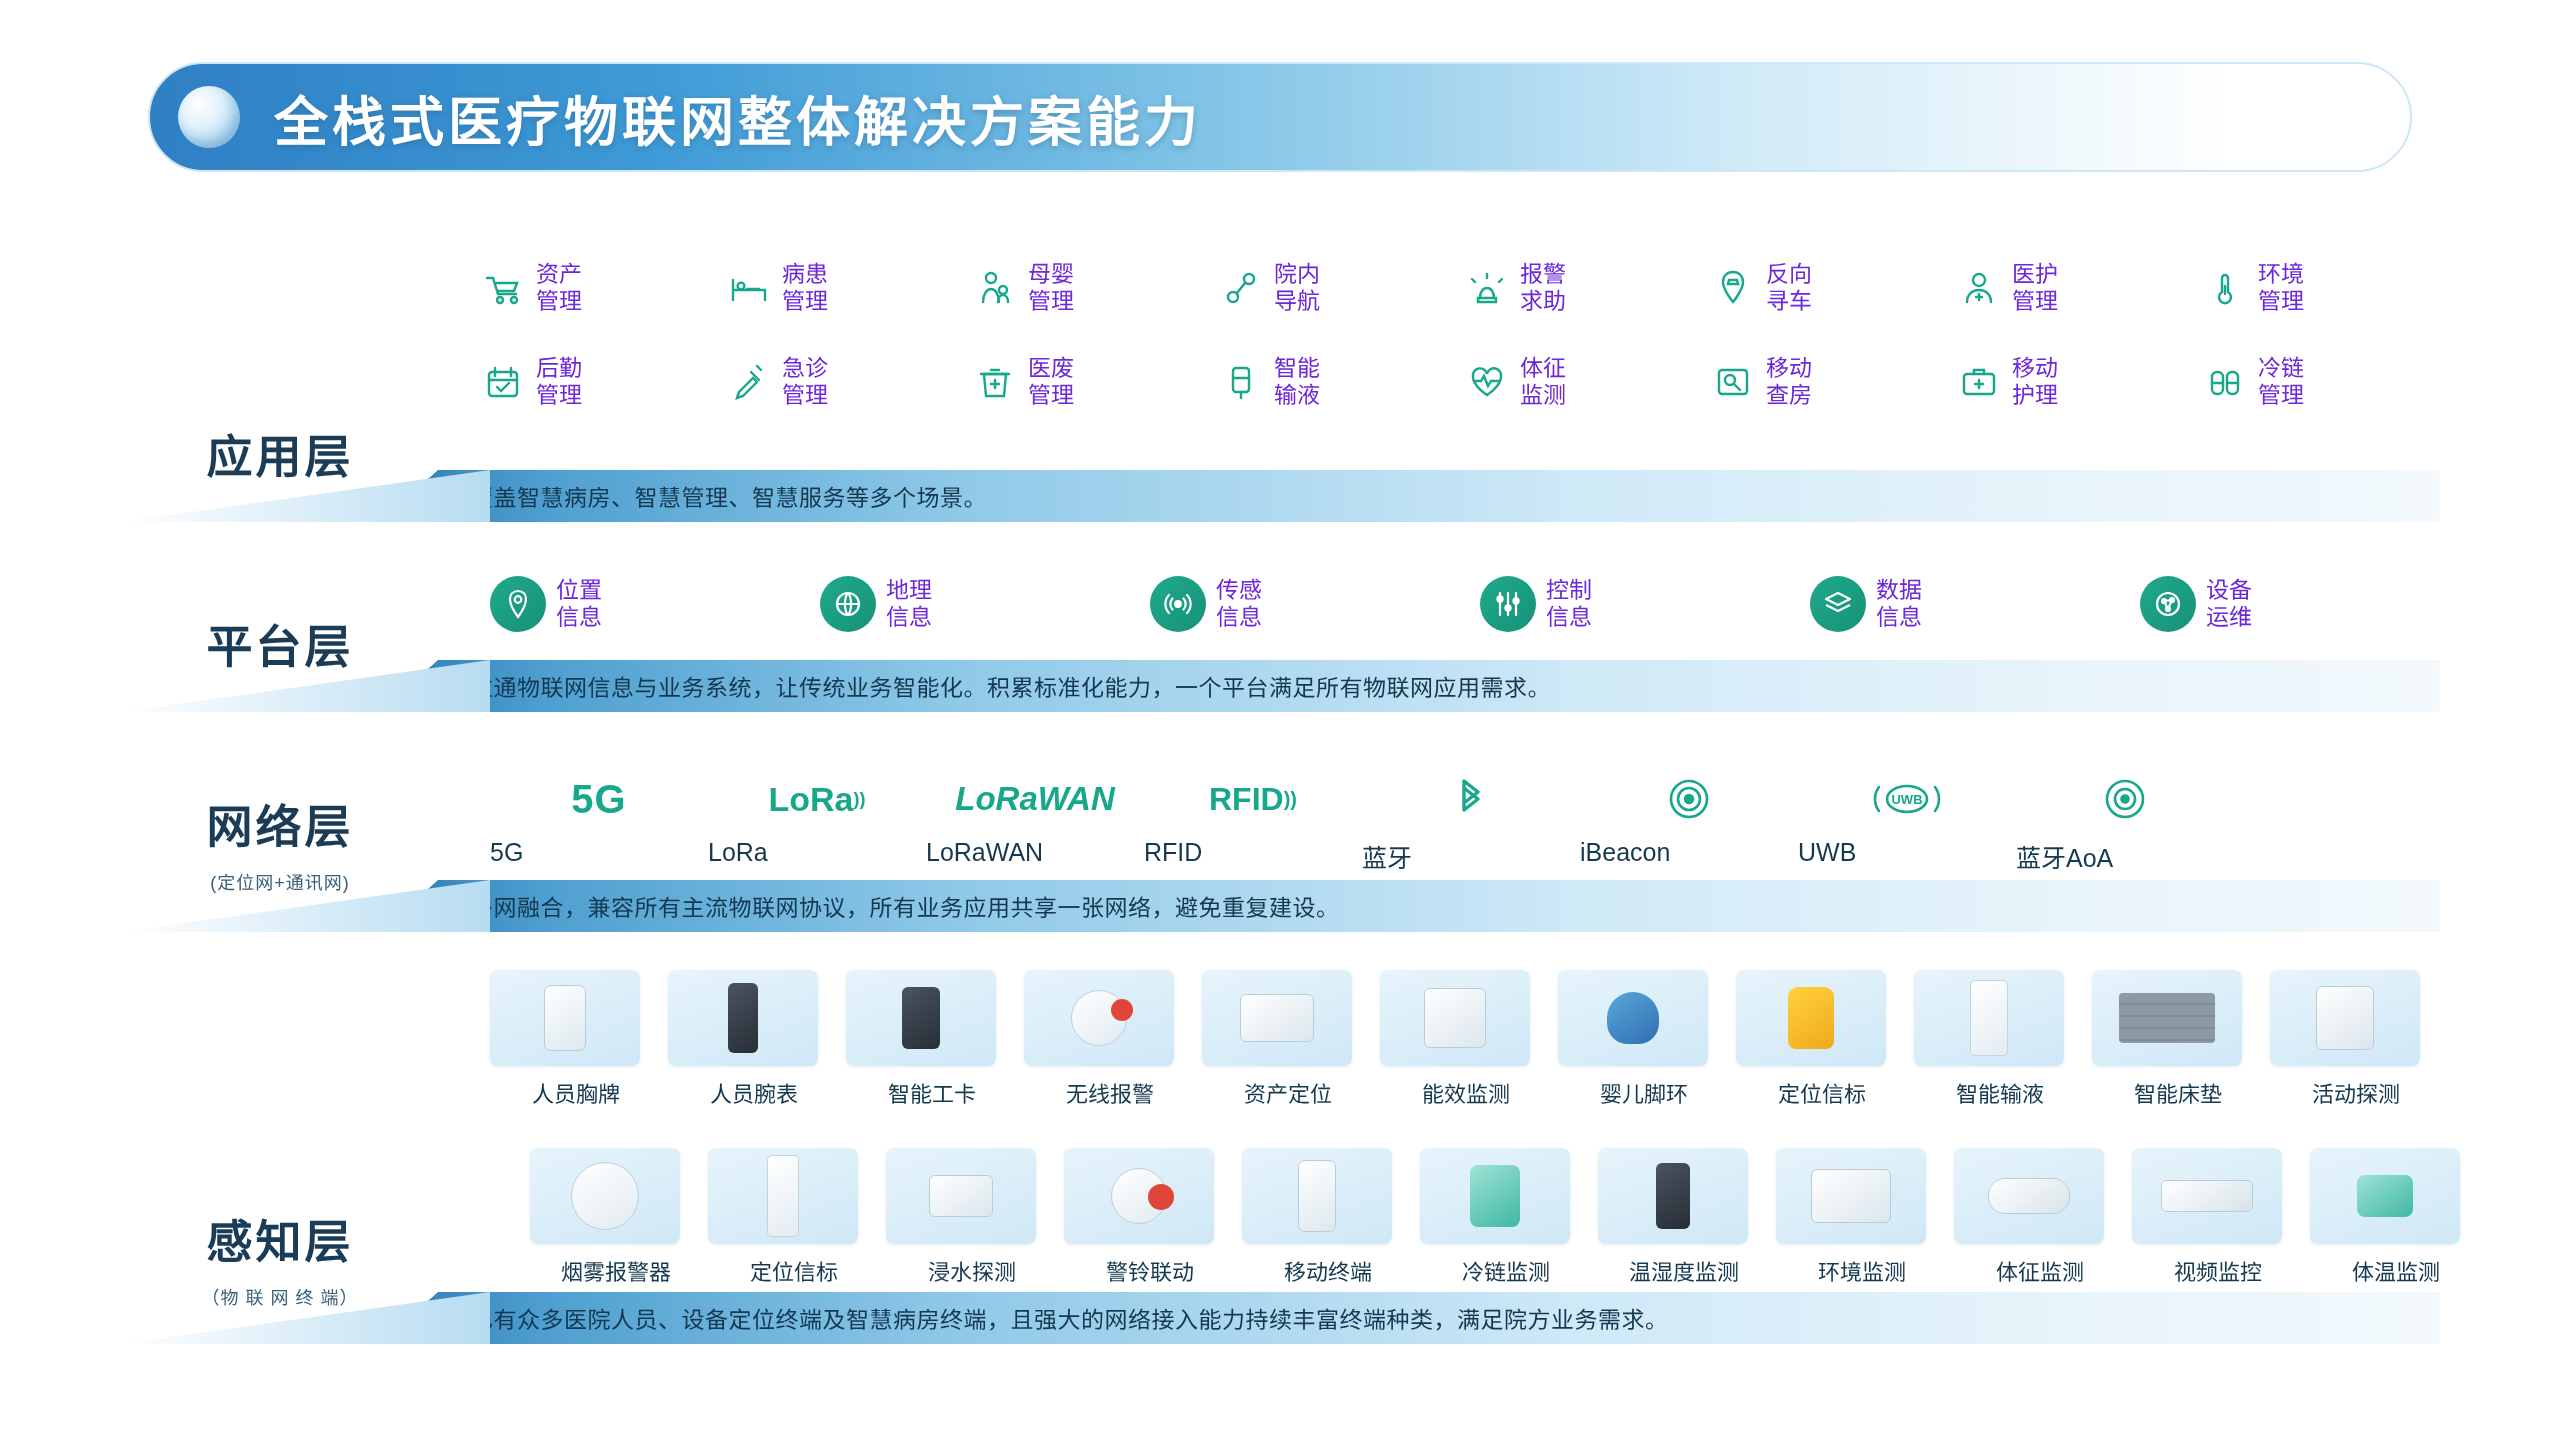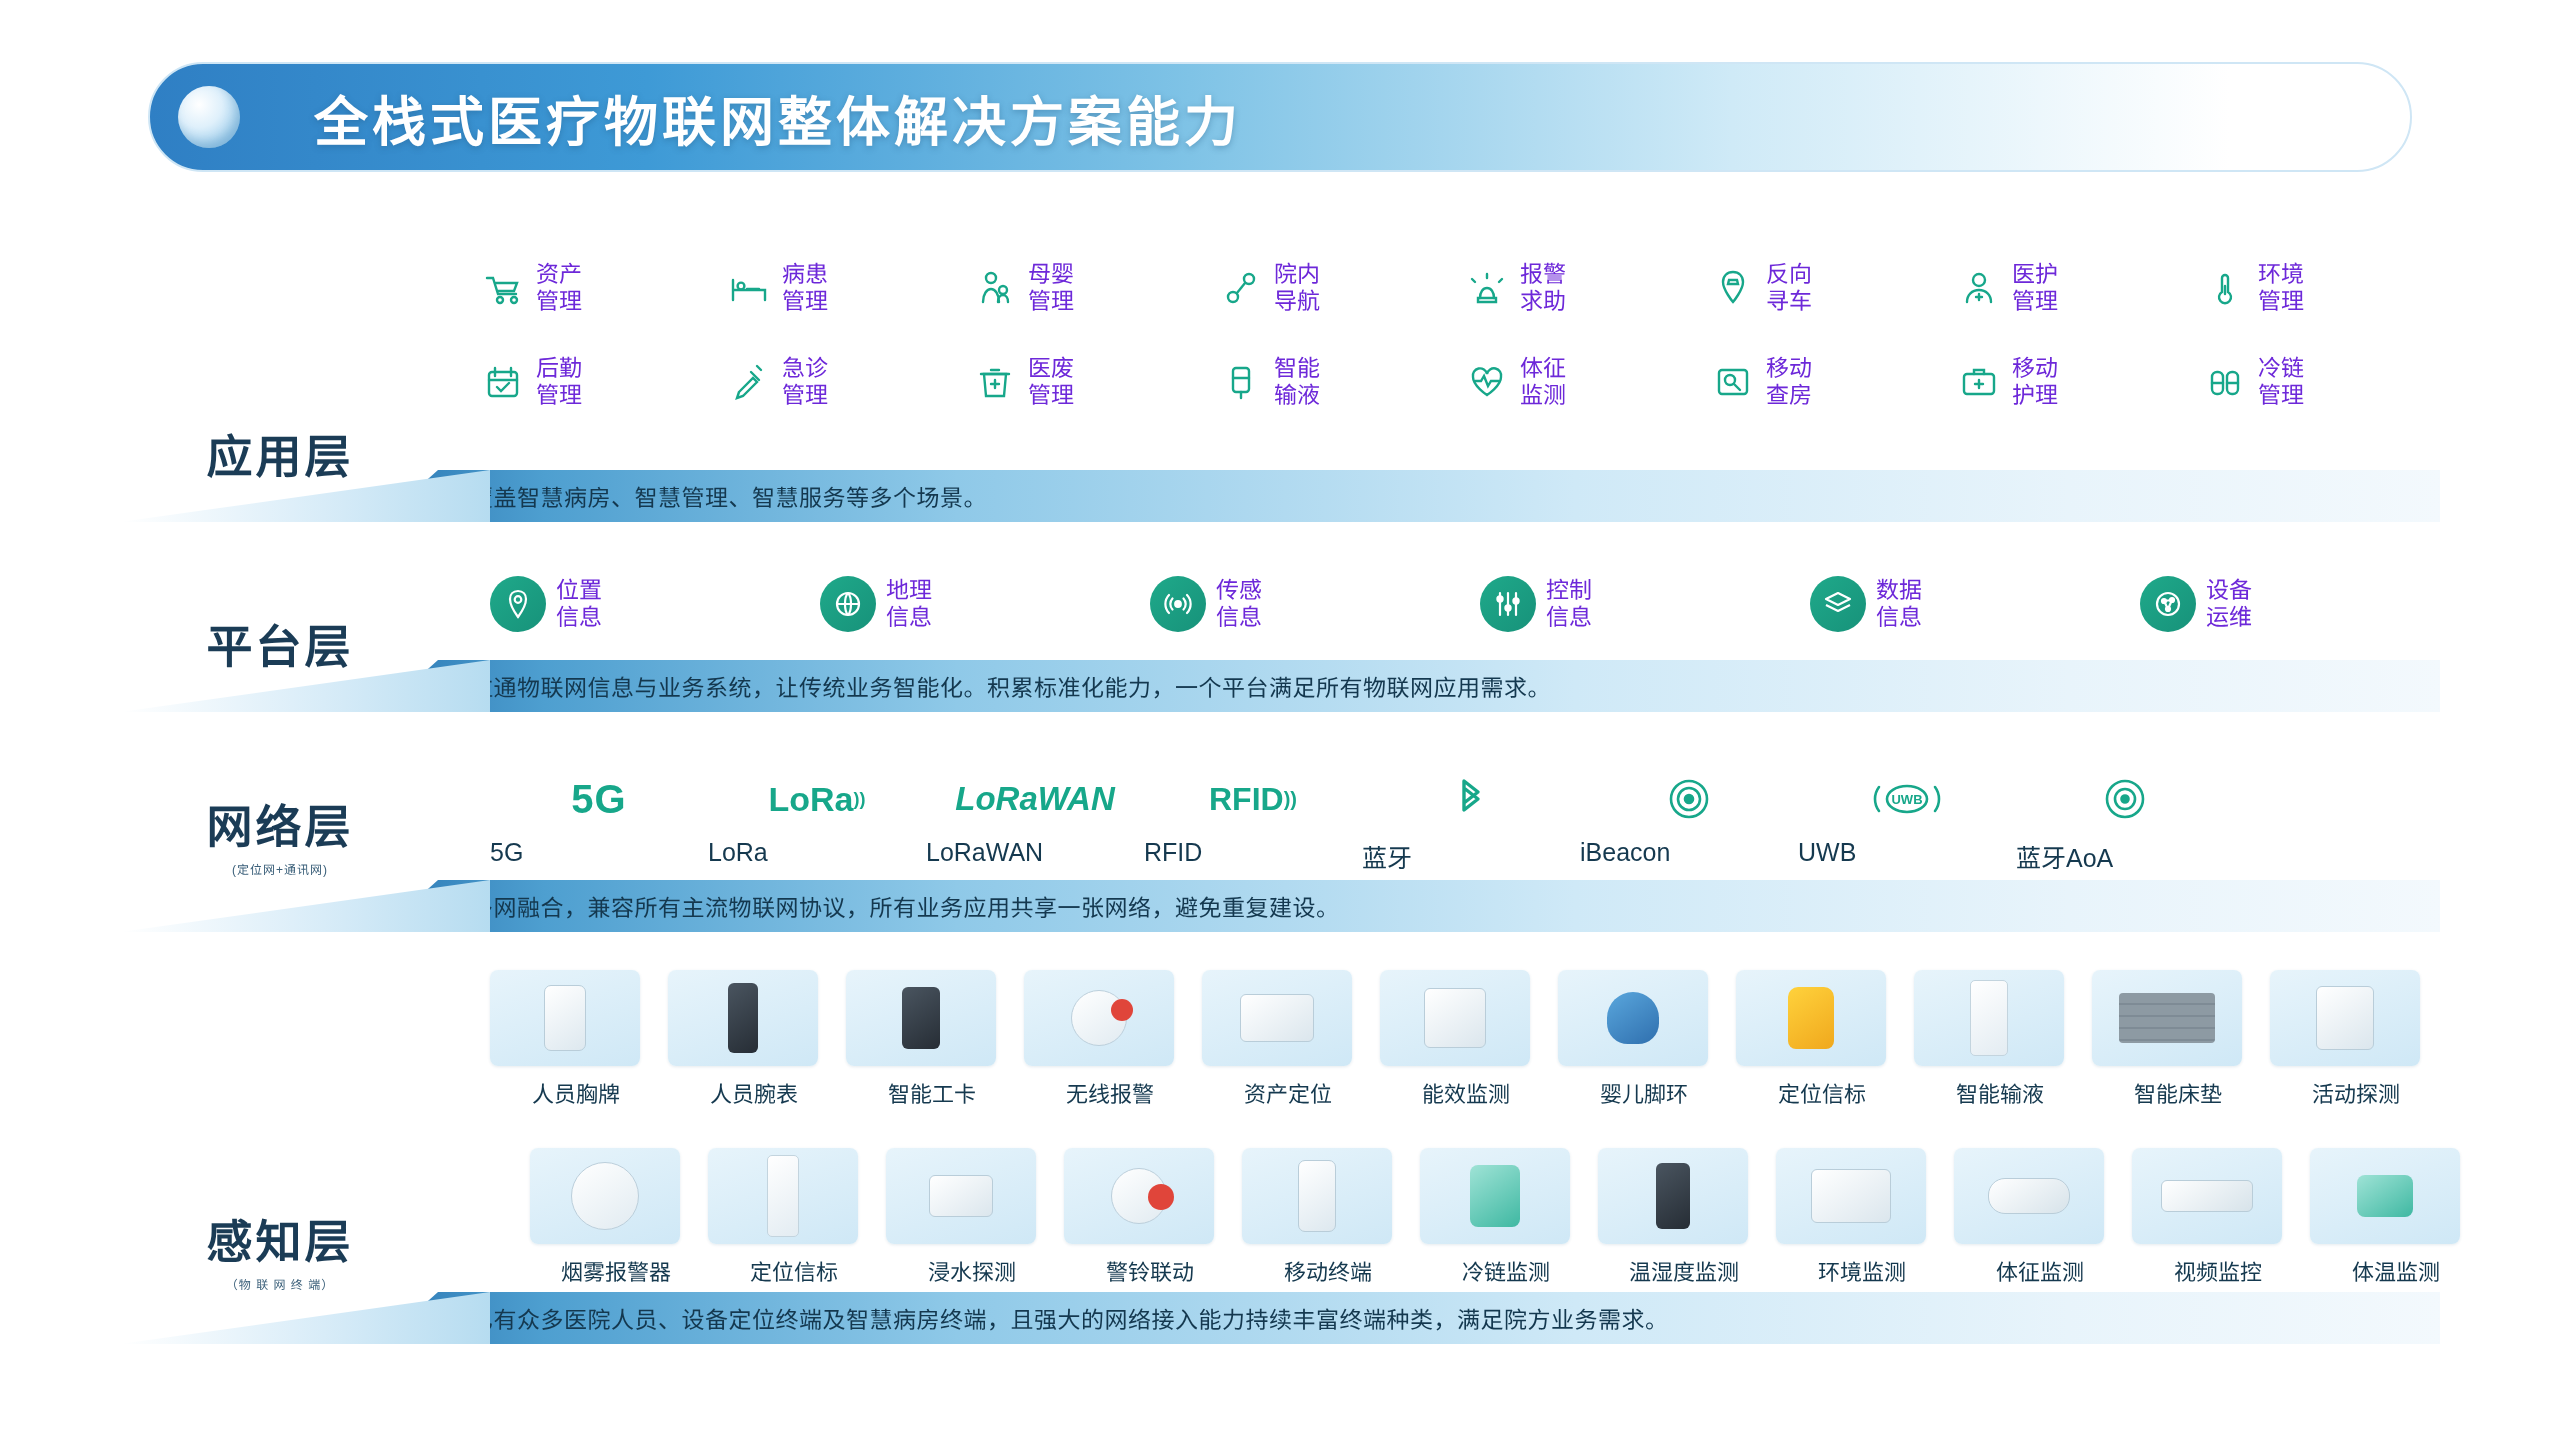--- a/index.html
+++ b/index.html
@@ -21,21 +21,20 @@
     left: 148px;
     top: 62px;
     width: 2264px;
     height: 110px;
     border-radius: 55px;
     border: 2px solid #cfe6f5;
     background: linear-gradient(90deg, #2f7fc4 0%, #3e9ad6 22%, #7fc3e6 46%, #cfeaf7 70%, #ffffff 92%);
     box-sizing: border-box;
     display: flex;
     align-items: center;
-    gap: 40px;
   }
   .title-sphere {
     width: 62px;
     height: 62px;
     border-radius: 50%;
     margin-left: 28px;
     background: radial-gradient(circle at 34% 30%, #ffffff 0%, #dff0fb 38%, #a9d4ef 70%, #7fbde4 100%);
     box-shadow: inset -4px -6px 10px rgba(80,140,185,.35);
     flex: none;
   }
@@ -56,24 +55,24 @@
     width: 300px;
   }
   .layer-label .big {
     font-size: 46px;
     font-weight: bold;
     color: #1b3c56;
     letter-spacing: 3px;
     white-space: nowrap;
   }
   .layer-label .small {
-    font-size: 12px;
+    font-size: 18px;
     color: #3a5f79;
     letter-spacing: 1px;
-    margin-top: 4px;
+    margin-top: 12px;
     white-space: nowrap;
   }
 
   
   .banner {
     position: absolute;
     height: 52px;
     background: linear-gradient(90deg, #2d7ab5 0%, #4e9fd0 8%, #8fc9e8 28%, #cfe9f7 58%, #e8f4fb 82%, #f3f9fd 100%);
     clip-path: polygon(58px 0, 100% 0, 100% 100%, 0 100%);
   }

